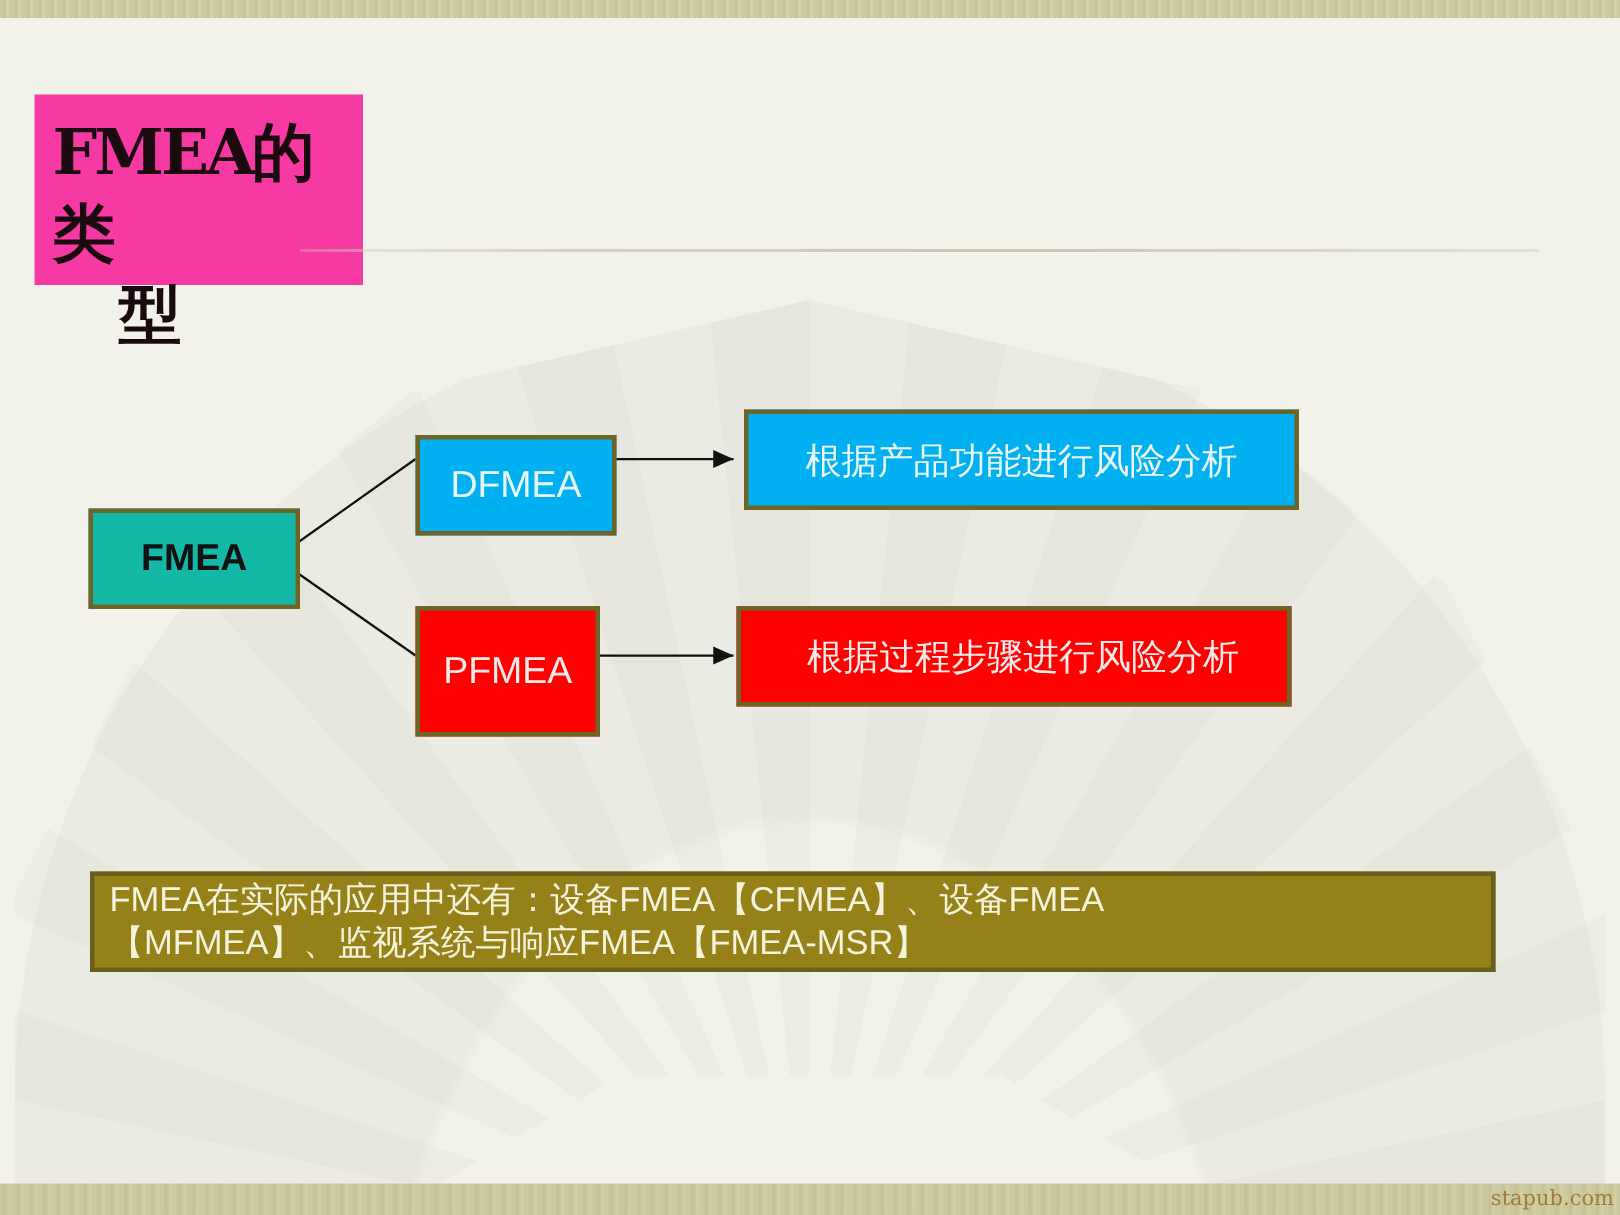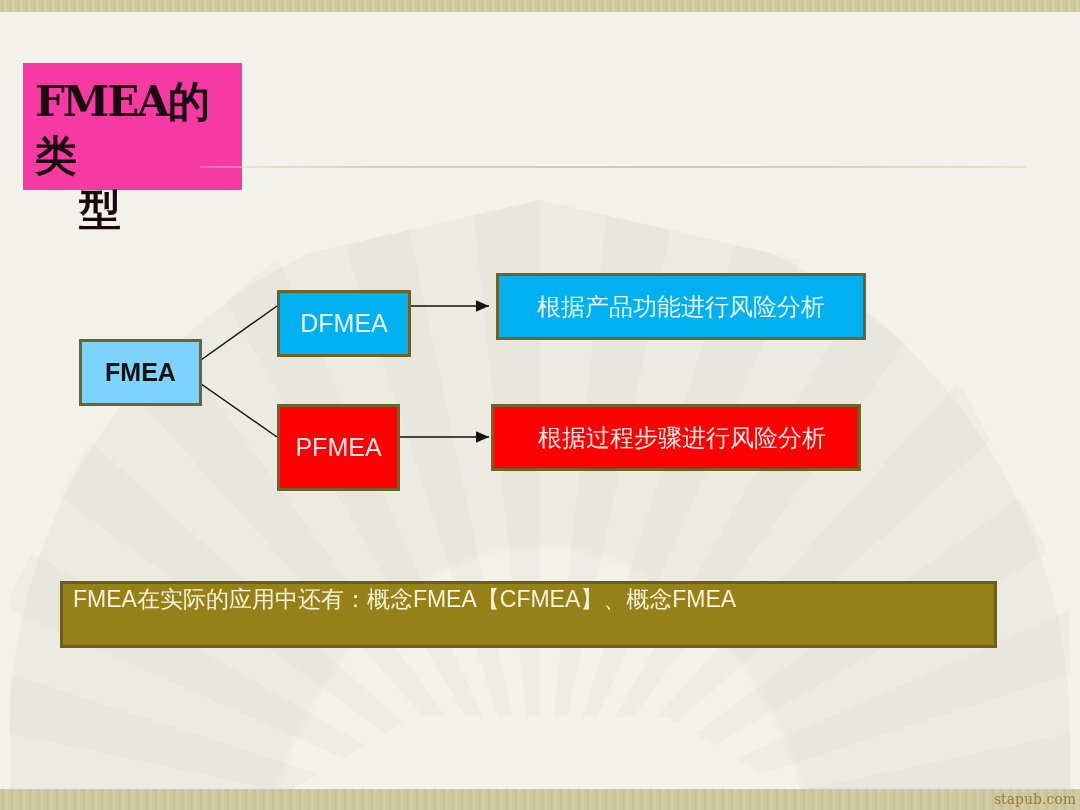--- a/index.html
+++ b/index.html
@@ -47,21 +47,21 @@
     position: absolute; left: 200px; top: 166px; width: 826px; height: 2px;
     background: linear-gradient(90deg, rgba(210,210,190,0.3), #d4d4bd 20%, #c9c9b0 60%, rgba(210,210,190,0.5));
   }
   .node {
     position: absolute; box-sizing: border-box;
     border: 3px solid #6f6428;
     display: flex; align-items: center; justify-content: center;
     font-family: "Liberation Sans", "DejaVu Sans", sans-serif;
     font-size: 25px;
   }
-  .node-root { left: 79px; top: 339px; width: 123px; height: 67px; background: #7dd3fc; color: #111; font-weight: bold; }
+  .node-root { left: 59px; top: 339px; width: 141px; height: 67px; background: #14b8a6; color: #111; font-weight: bold; }
   .node-d { left: 277px; top: 273px; width: 134px; height: 67px; background: #00b0f0; color: #e8f8ff; margin-top: 17px; }
   .node-p { left: 277px; top: 404px; width: 123px; height: 87px; background: #ff0000; color: #ffe8e8; }
   .node-dd { left: 496px; top: 273px; width: 370px; height: 67px; background: #00b0f0; color: #eaf8ff; font-size: 24px; }
   .node-pd { left: 491px; top: 404px; width: 370px; height: 67px; background: #ff0000; color: #ffeaea; font-size: 24px; padding-left: 12px; }
   svg.connectors { position: absolute; left: 0; top: 0; width: 1080px; height: 810px; pointer-events: none; }
   .note {
     position: absolute; left: 60px; top: 581px; width: 937px; height: 67px;
     box-sizing: border-box; border: 3px solid #6b5f1e;
     background: #958118; color: #f6f3dc;
     font-family: "Liberation Sans", "DejaVu Sans", sans-serif;
@@ -105,17 +105,18 @@
   <span>PFMEA</span>
 </div>
 <div class="node node-dd">
   <span>根据产品功能进行风险分析</span>
 </div>
 <div class="node node-pd">
   <span>根据过程步骤进行风险分析</span>
 </div>
 
 <div class="note">
-  <span>FMEA在实际的应用中还有：概念FMEA【CFMEA】、概念FMEA</span>
+  <span>FMEA在实际的应用中还有：设备FMEA【CFMEA】、设备FMEA</span>
+  <span>【MFMEA】、监视系统与响应FMEA【FMEA-MSR】</span>
 </div>
 
 <div class="bottom-band"></div>
 <div class="watermark">stapub.com</div>
 
 </body></html>

